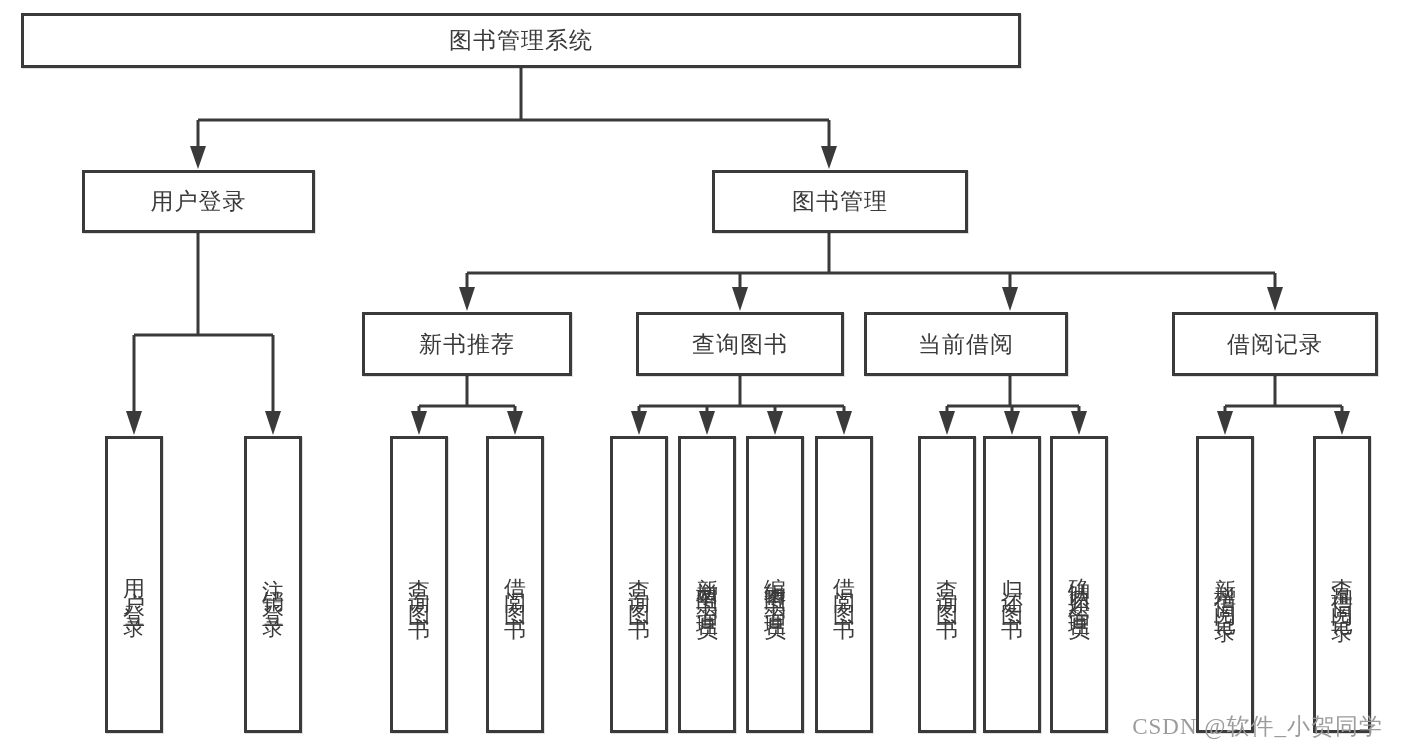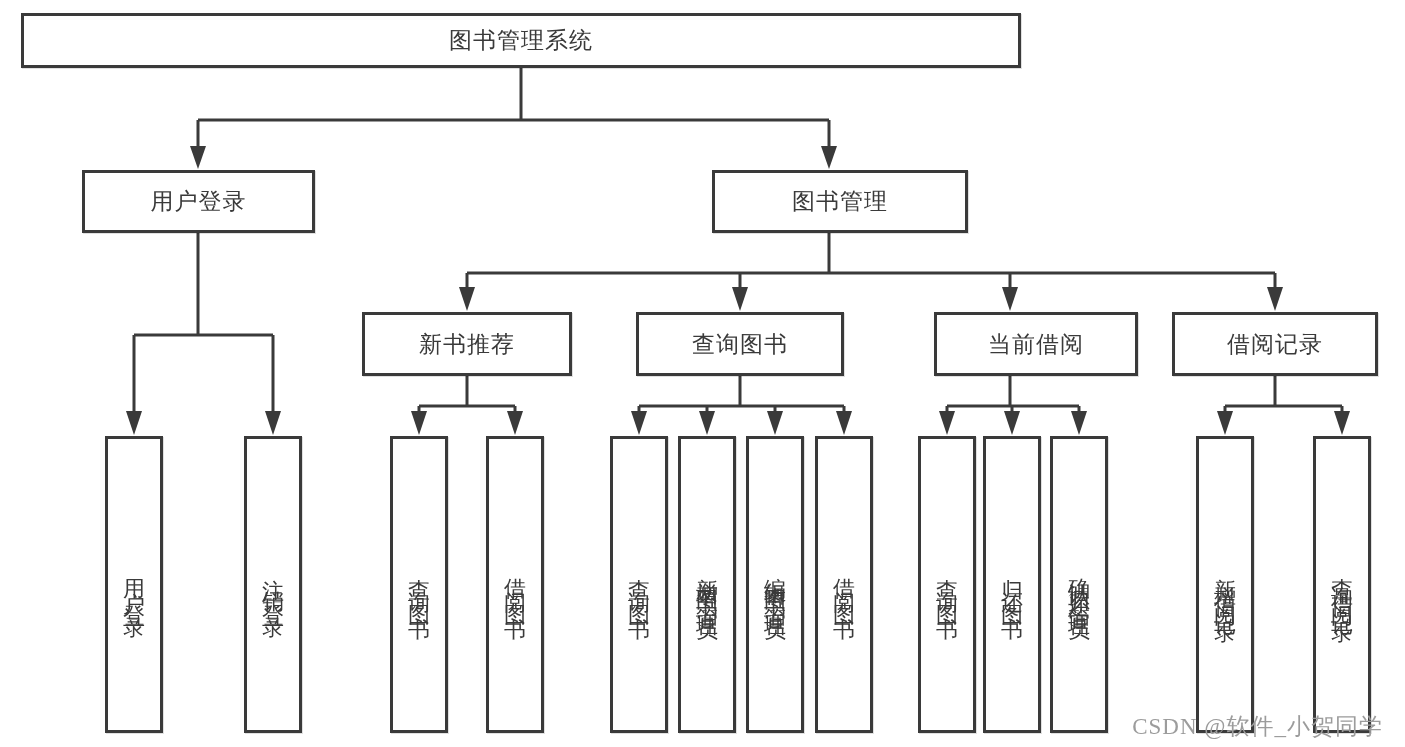--- a/index.html
+++ b/index.html
@@ -87,21 +87,21 @@
     </g>
   </svg>
 
   <div class="node" style="left:21px;top:13px;width:1000px;height:55px">图书管理系统</div>
 
   <div class="node" style="left:82px;top:170px;width:233px;height:63px">用户登录</div>
   <div class="node" style="left:712px;top:170px;width:256px;height:63px">图书管理</div>
 
   <div class="node" style="left:362px;top:312px;width:210px;height:64px">新书推荐</div>
   <div class="node" style="left:636px;top:312px;width:208px;height:64px">查询图书</div>
-  <div class="node" style="left:934px;top:312px;width:204px;height:64px">当前借阅</div>
+  <div class="node" style="left:864px;top:312px;width:204px;height:64px">当前借阅</div>
   <div class="node" style="left:1172px;top:312px;width:206px;height:64px">借阅记录</div>
 
   <div class="node vert" style="left: 105px; top: 436px; width: 58px; height: 297px; letter-spacing: 13px;">用户登录</div>
   <div class="node vert" style="left: 244px; top: 436px; width: 58px; height: 297px; letter-spacing: 13px;">注销登录</div>
 
   <div class="node vert" style="left: 390px; top: 436px; width: 58px; height: 297px; letter-spacing: 13px;">查询图书</div>
   <div class="node vert" style="left: 486px; top: 436px; width: 58px; height: 297px; letter-spacing: 13px;">借阅图书</div>
 
   <div class="node vert" style="left: 610px; top: 436px; width: 58px; height: 297px; letter-spacing: 13px;">查询图书</div>
   <div class="node vert" style="left: 678px; top: 436px; width: 58px; height: 297px; letter-spacing: 6px;">新增图书（管理员）</div>

